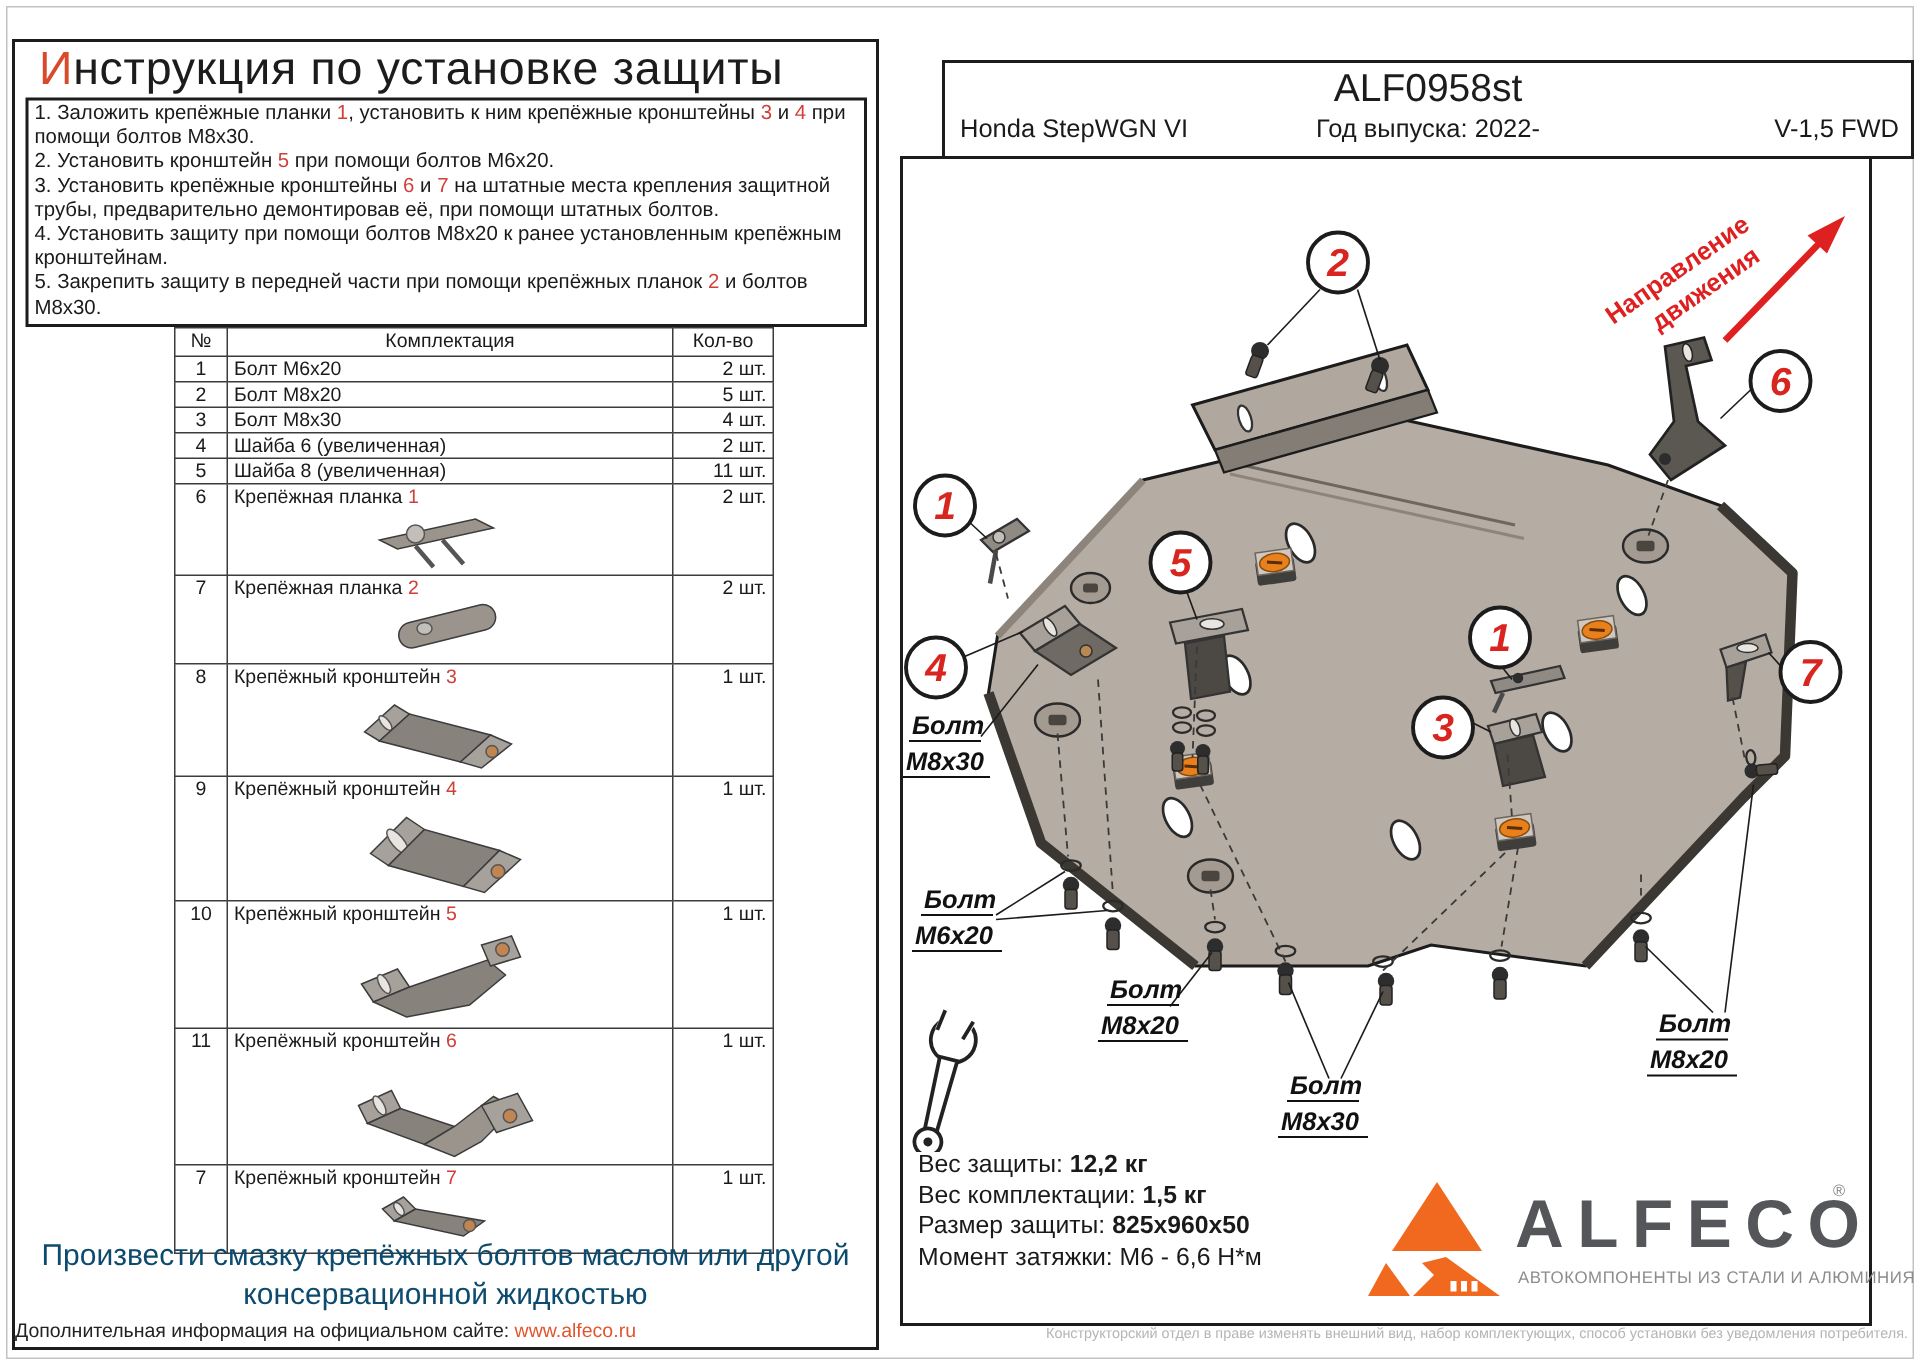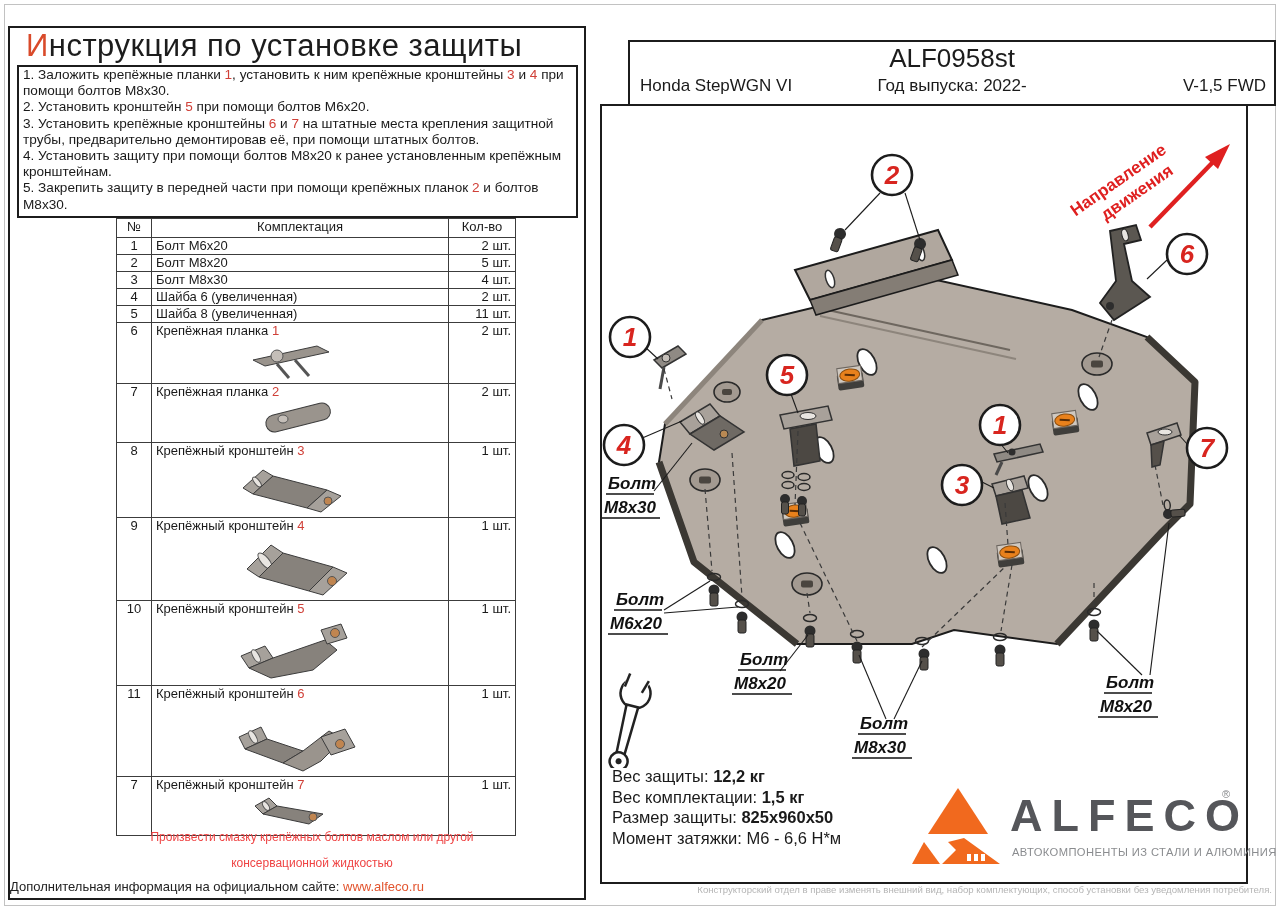--- a/index.html
+++ b/index.html
@@ -11,21 +11,21 @@
   .doc-title .first{color:#d94a2a;}
   .inst-box{position:absolute;left:7px;top:37px;width:550px;border:2px solid #1c1c1c;padding:0 3px 3px 4px;font-size:13.6px;line-height:16.2px;}
   .red{color:#d04038;}
   .parts-table{position:absolute;left:106px;top:190px;border-collapse:collapse;font-size:13px;}
   .parts-table td,.parts-table th{border:1px solid #3c3c3c;padding:0 4px;vertical-align:top;font-weight:normal;}
   .parts-table th{text-align:center;height:18px;}
   .col-num{width:26px;text-align:center;}
   .col-name{width:288px;text-align:left;}
   .col-qty{width:58px;text-align:right;}
   .part-img{text-align:center;margin-top:2px;}
-  .note-red{position:absolute;left:0;top:796px;width:100%;text-align:center;color:#ef4444;font-size:12px;line-height:26px;padding-left:15px;}
+  .note-red{position:absolute;left:0;top:796px;width:100%;text-align:center;color:#0c4a6e;font-size:20px;line-height:26px;}
   .footer-note{position:absolute;left:0;top:851px;width:100%;text-align:left;font-size:13px;color:#222;}
   .footer-note .site{color:#e2542e;}
   
   .rh-box{position:absolute;left:628px;top:40px;width:644px;height:62px;border:2.5px solid #1c1c1c;background:#fff;}
   .rh-part{position:absolute;left:0;top:1px;width:100%;text-align:center;font-size:26px;color:#1c1c1c;}
   .rh-vehicle{position:absolute;left:10px;top:34px;font-size:17px;}
   .rh-year{position:absolute;left:0;top:34px;width:100%;text-align:center;font-size:17px;}
   .rh-engine{position:absolute;right:8px;top:34px;font-size:17px;}
   
   .rc-box{position:absolute;left:600px;top:104px;width:644px;height:776px;border:2.5px solid #1c1c1c;background:#fff;}

